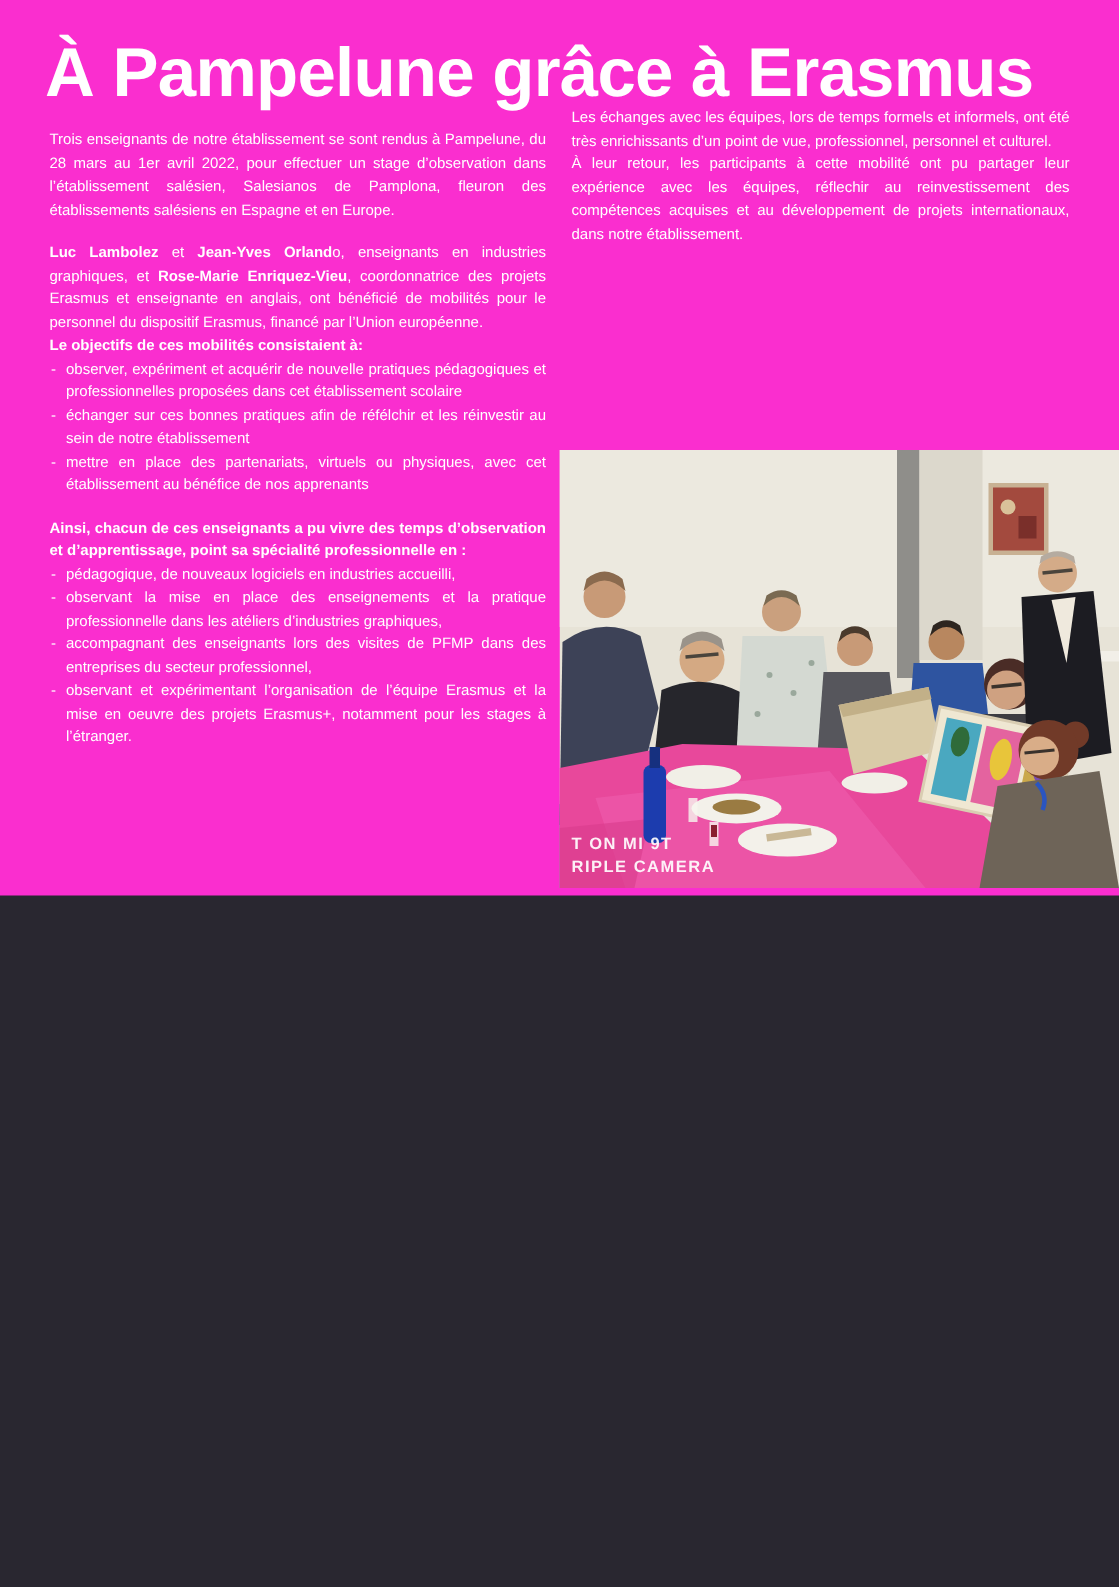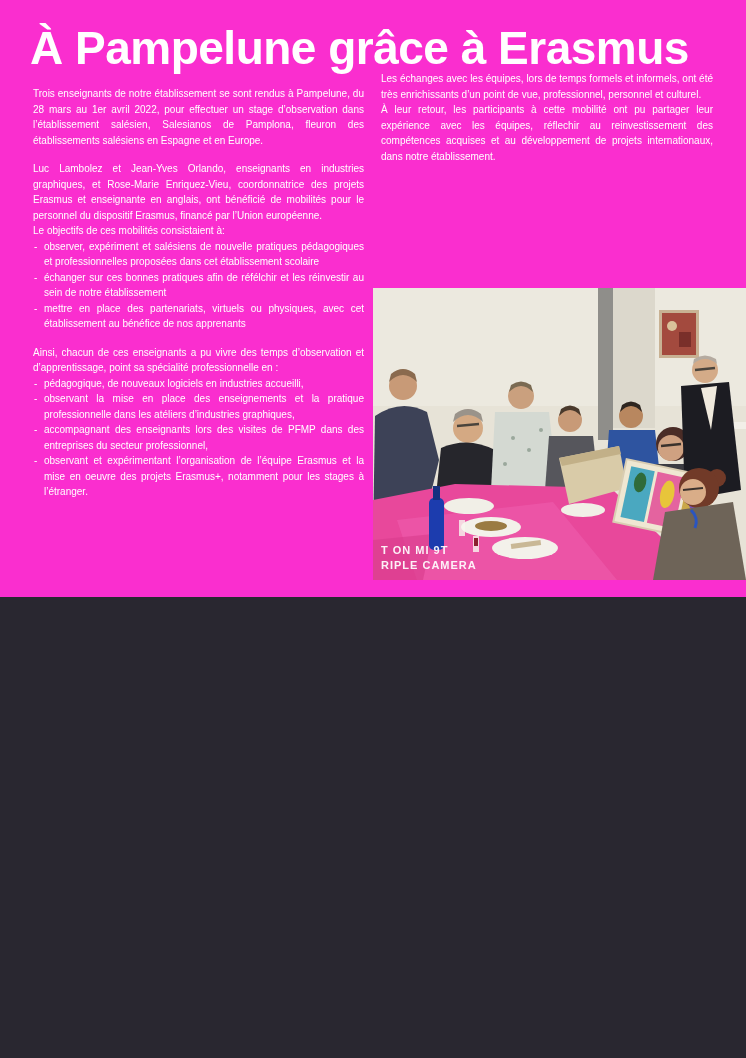--- a/index.html
+++ b/index.html
@@ -12,42 +12,42 @@
   .title1{position:absolute;left:30px;top:22px;width:700px;color:#fff;font-weight:bold;
           font-size:46px;line-height:52px;letter-spacing:-0.5px;}
   .col{position:absolute;color:#fff;font-size:10px;line-height:15.5px;text-align:justify;}
   .col-left{left:33px;top:86px;width:331px;}
   .col-right{left:381px;top:71px;width:332px;}
   .pblock{margin:0;}
   .mt{margin-top:13px;}
   .li{position:relative;padding-left:11px;}
   .li .bullet{position:absolute;left:1px;top:0;}
 
-  .photo-pamplona{position:absolute;left:373px;top:288px;width:373px;height:292px;border-radius:20px;}
+  .photo-pamplona{position:absolute;left:373px;top:300px;width:373px;height:292px;border-radius:20px;}
 
   
   .section-dark{position:absolute;left:0;top:597px;width:746px;height:461px;background:#292730;}
 
   svg{display:block;}
-  b{font-weight:normal;}
+  b{font-weight:bold;}
 </style>
 </head>
 <body>
 
 <div class="page">
 
   <div class="section-pink">
 
     <div class="title1">À Pampelune grâce à Erasmus</div>
 
     <div class="col col-left">
       <div class="pblock"><span>Trois enseignants de notre établissement se sont rendus à Pampelune, du 28 mars au 1er avril 2022, pour effectuer un stage d’observation dans l’établissement salésien, Salesianos de Pamplona, fleuron des établissements salésiens en Espagne et en Europe.</span></div>
       <div class="pblock mt"><b>Luc Lambolez</b><span> et </span><b>Jean-Yves Orland</b><span>o, enseignants en industries graphiques, et </span><b>Rose-Marie Enriquez-Vieu</b><span>, coordonnatrice des projets Erasmus et enseignante en anglais, ont bénéficié de mobilités pour le personnel du dispositif Erasmus, financé par l’Union européenne.</span></div>
       <div class="pblock"><b>Le objectifs de ces mobilités consistaient à:</b></div>
-      <div class="pblock li"><span class="bullet">-</span><span><span>observer, expériment et salésiens de nouvelle pratiques pédagogiques et professionnelles proposées dans cet établissement scolaire</span></span></div>
+      <div class="pblock li"><span class="bullet">-</span><span><span>observer, expériment et acquérir de nouvelle pratiques pédagogiques et professionnelles proposées dans cet établissement scolaire</span></span></div>
       <div class="pblock li"><span class="bullet">-</span><span><span>échanger sur ces bonnes pratiques afin de réfélchir et les réinvestir au sein de notre établissement</span></span></div>
       <div class="pblock li"><span class="bullet">-</span><span><span>mettre en place des partenariats, virtuels ou physiques, avec cet établissement au bénéfice de nos apprenants</span></span></div>
       <div class="pblock mt"><b>Ainsi, chacun de ces enseignants a pu vivre des temps d’observation et d’apprentissage, point sa spécialité professionnelle en :</b></div>
       <div class="pblock li"><span class="bullet">-</span><span><span>pédagogique, de nouveaux logiciels en industries accueilli,</span></span></div>
       <div class="pblock li"><span class="bullet">-</span><span><span>observant la mise en place des enseignements et la pratique professionnelle dans les atéliers d’industries graphiques,</span></span></div>
       <div class="pblock li"><span class="bullet">-</span><span><span>accompagnant des enseignants lors des visites de PFMP dans des entreprises du secteur professionnel,</span></span></div>
       <div class="pblock li"><span class="bullet">-</span><span><span>observant et expérimentant l’organisation de l’équipe Erasmus et la mise en oeuvre des projets Erasmus+, notamment pour les stages à l’étranger.</span></span></div>
     </div>
 
     <div class="col col-right">

